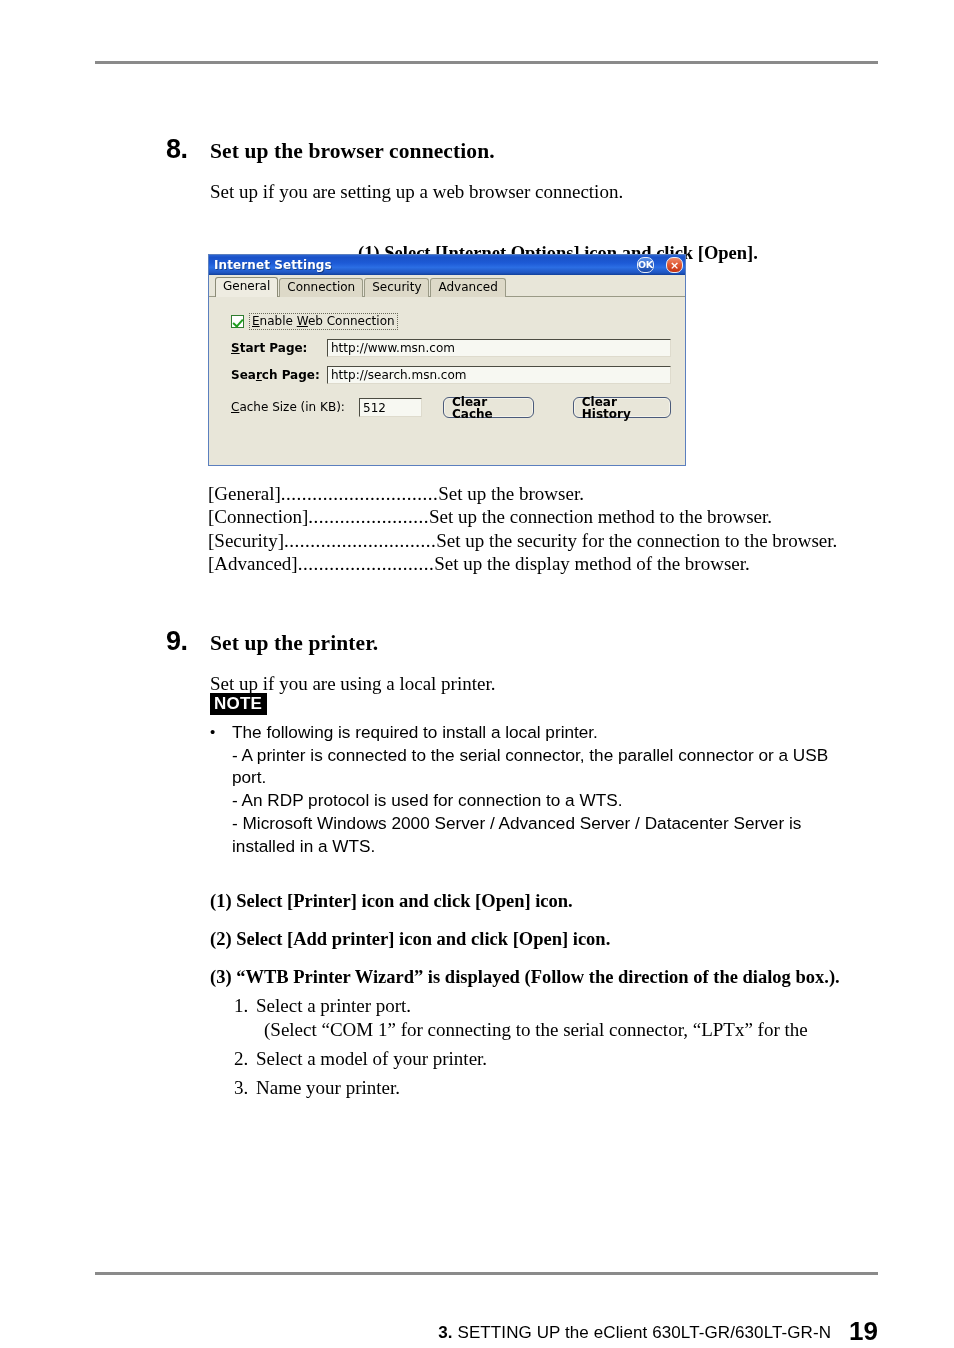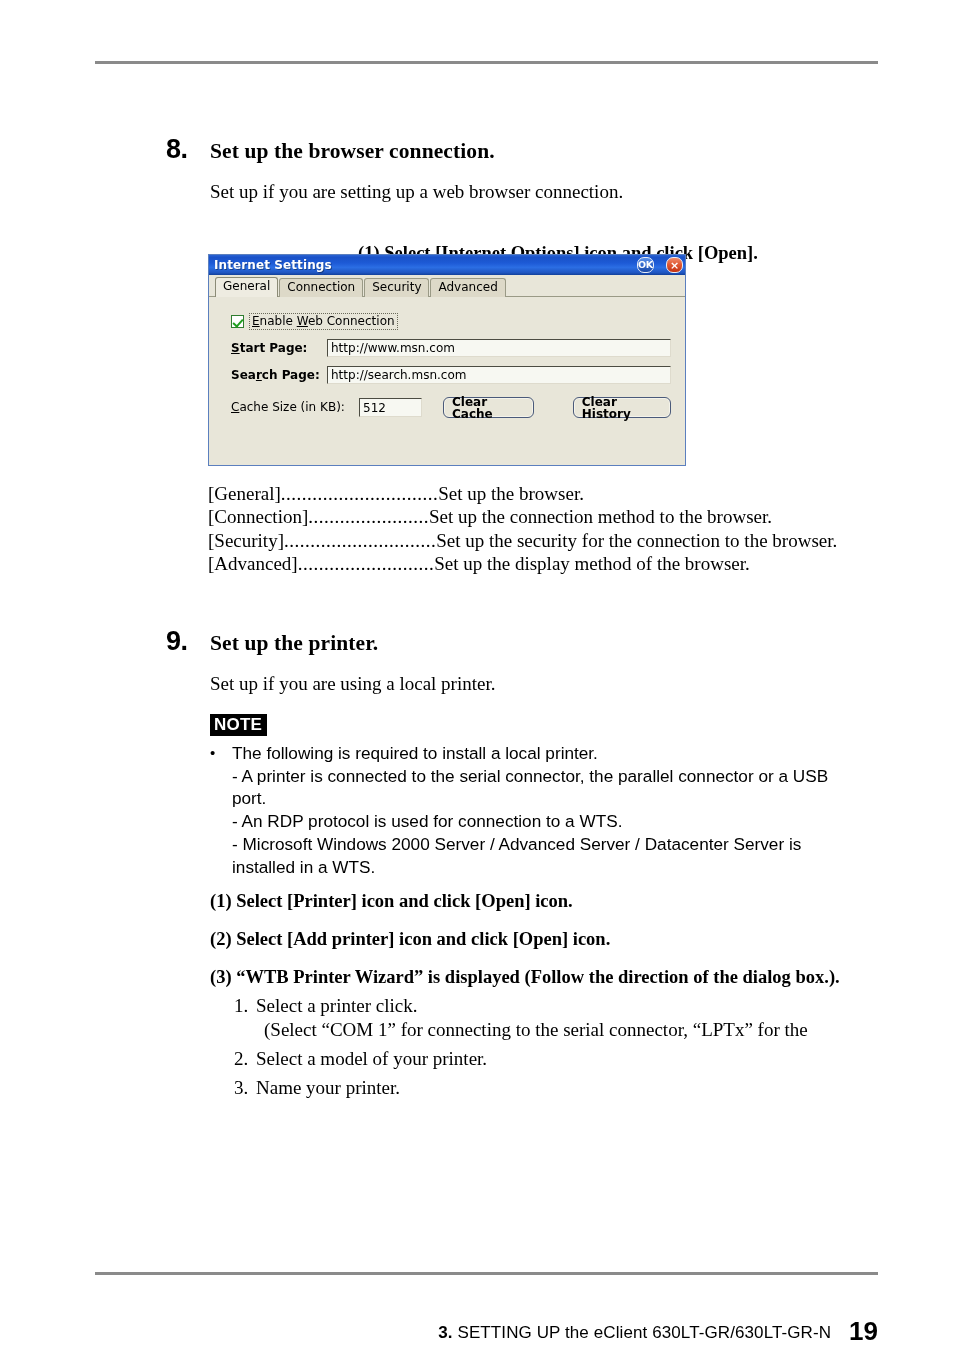--- a/index.html
+++ b/index.html
@@ -455,21 +455,21 @@
   </div>
 
   <div class="section" style="top:628px;">
     <div class="sec-head">
       <div class="sec-num">9.</div>
       <div class="sec-title">Set up the printer.</div>
     </div>
     <div class="sec-sub">Set up if you are using a local printer.</div>
   </div>
 
-  <div class="note-block" style="top:714px;">
+  <div class="note-block" style="top:693px;">
     <div class="note-tag">NOTE</div>
     <div class="note-body">
       <div class="note-bullet">•</div>
       <div class="note-lines">
         <p>The following is required to install a local printer.</p>
         <p>- A printer is connected to the serial connector, the parallel connector or a USB</p>
         <p>port.</p>
         <p>- An RDP protocol is used for connection to a WTS.</p>
         <p>- Microsoft Windows 2000 Server / Advanced Server / Datacenter Server is</p>
         <p>installed in a WTS.</p>
@@ -480,21 +480,21 @@
   <div class="section steps-block" style="top:888px;">
     <div class="step-line">(1)  Select [Printer] icon and click [Open] icon.</div>
     <div class="step-line">(2)  Select [Add printer] icon and click [Open] icon.</div>
     <div class="step-line">(3)  “WTB Printer Wizard” is displayed (Follow the direction of the dialog box.).</div>
   </div>
 
   <div class="sub-list" style="top:994px;">
     <div class="sub-item">
       <div class="sub-num">1.</div>
       <div class="sub-text">
-        <p>Select a printer click.</p>
+        <p>Select a printer port.</p>
         <p class="sub-cont">(Select “COM 1” for connecting to the serial connector, “LPTx” for the</p>
       </div>
     </div>
     <div class="sub-item">
       <div class="sub-num">2.</div>
       <div class="sub-text">
         <p>Select a model of your printer.</p>
       </div>
     </div>
     <div class="sub-item">

